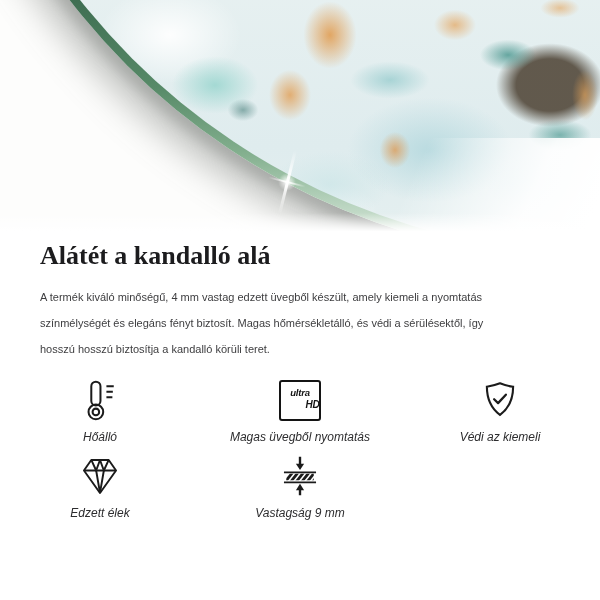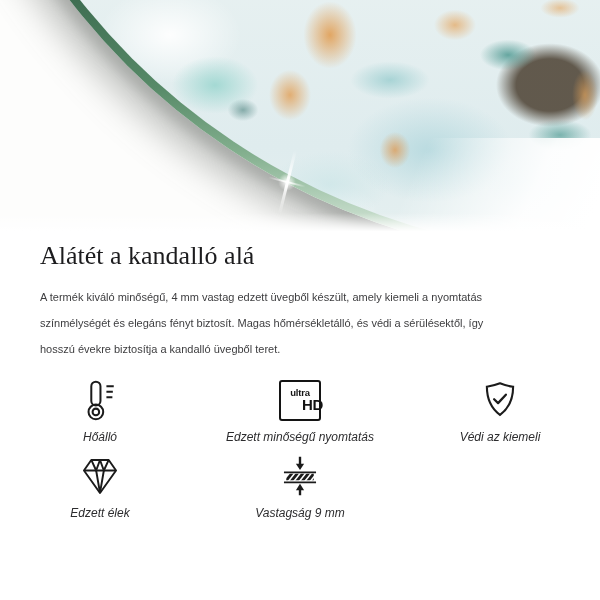--- a/index.html
+++ b/index.html
@@ -59,58 +59,58 @@
     background:linear-gradient(115deg, rgba(255,255,255,0) 30%, rgba(255,255,255,.92) 72%, #fff 95%);
   }
   .fade-bottom{
     position:absolute;left:0;bottom:0;width:100%;height:20px;
     background:linear-gradient(to bottom, rgba(255,255,255,0), #fff 92%);
   }
   
   .title{
     margin:6px 40px 0;
     font-family:"Liberation Serif", serif;
-    font-size:26px;line-height:33px;color:#1c1c1e;font-weight:400;
+    font-size:26px;line-height:33px;color:#1c1c1e;font-weight:700;
   }
   .title span{display:block;}
   .description{margin:12px 40px 0;font-size:11px;line-height:26px;color:#3d3d3f;}
   .description div{white-space:nowrap;}
   
   .features{display:grid;grid-template-columns:repeat(3,1fr);margin-top:16px;row-gap:10px;}
   .feature{display:flex;flex-direction:column;align-items:center;}
-  .icon-box{height:44px;display:flex;align-items:center;justify-content:center;}
+  .icon-box{height:44px;display:flex;align-items:center;justify-content:center;font-style:italic;}
   .feature .label{margin-top:8px;font-size:12px;color:#2c2c2e;font-style:italic;}
   svg.ic{display:block;}
   .uhd{
     width:42px;height:41px;box-sizing:border-box;border:2.5px solid #141414;border-radius:3px;
     display:flex;flex-direction:column;align-items:center;justify-content:center;color:#141414;
   }
   .uhd .u1{font-size:9.5px;font-weight:700;line-height:10px;letter-spacing:-0.2px;}
-  .uhd .u2{font-size:15px;font-weight:800;line-height:14px;letter-spacing:-0.3px;padding-left:25px;}
+  .uhd .u2{font-size:10px;font-weight:800;line-height:14px;letter-spacing:-0.3px;padding-left:25px;}
 </style>
 </head>
 <body>
 
 <div class="hero">
   <div class="glass-shadow"></div>
   <div class="glass-rim"></div>
   <div class="glass-face"></div>
   <div class="sparkle"></div>
   <div class="fade-right"></div>
   <div class="fade-bottom"></div>
 </div>
 
 <h1 class="title">
   <span>Alátét a kandalló alá</span>
 </h1>
 
 <div class="description">
   <div>A termék kiváló minőségű, 4 mm vastag edzett üvegből készült, amely kiemeli a nyomtatás</div>
   <div>színmélységét és elegáns fényt biztosít. Magas hőmérsékletálló, és védi a sérülésektől, így</div>
-  <div>hosszú évekre biztosítja a kandalló üvegből teret.</div>
+  <div>hosszú hosszú biztosítja a kandalló körüli teret.</div>
 </div>
 
 <div class="features">
 
   <div class="feature">
     <div class="icon-box">
       <svg class="ic" width="44" height="44" viewBox="0 0 48 48" fill="none" stroke="#1b1b1b" stroke-width="2.2">
         <rect x="14.5" y="4" width="10" height="26" rx="5"></rect>
         <circle cx="19.5" cy="37" r="8"></circle>
         <circle cx="19.5" cy="37" r="3.6"></circle>
@@ -122,21 +122,21 @@
     <div class="label">Hőálló</div>
   </div>
 
   <div class="feature">
     <div class="icon-box">
       <div class="uhd">
         <div class="u1">ultra</div>
         <div class="u2">HD</div>
       </div>
     </div>
-    <div class="label">Edzett minőségű nyomtatás</div>
+    <div class="label">Magas üvegből nyomtatás</div>
   </div>
 
   <div class="feature">
     <div class="icon-box">
       <svg class="ic" width="44" height="44" viewBox="0 0 48 48" fill="none" stroke="#1b1b1b" stroke-width="2.3">
         <path d="M24,5.8 C28.6,7.6 33.6,8.9 38.3,9.5 C38.3,22.5 33.8,32.9 24,40.2 C14.2,32.9 9.7,22.5 9.7,9.5 C14.4,8.9 19.4,7.6 24,5.8 Z"></path>
         <path d="M17.6,23.2 L21.9,27.4 L30.4,18.2" stroke-width="2.5" stroke-linecap="round" stroke-linejoin="round"></path>
       </svg>
     </div>
     <div class="label">Védi az kiemeli</div>

